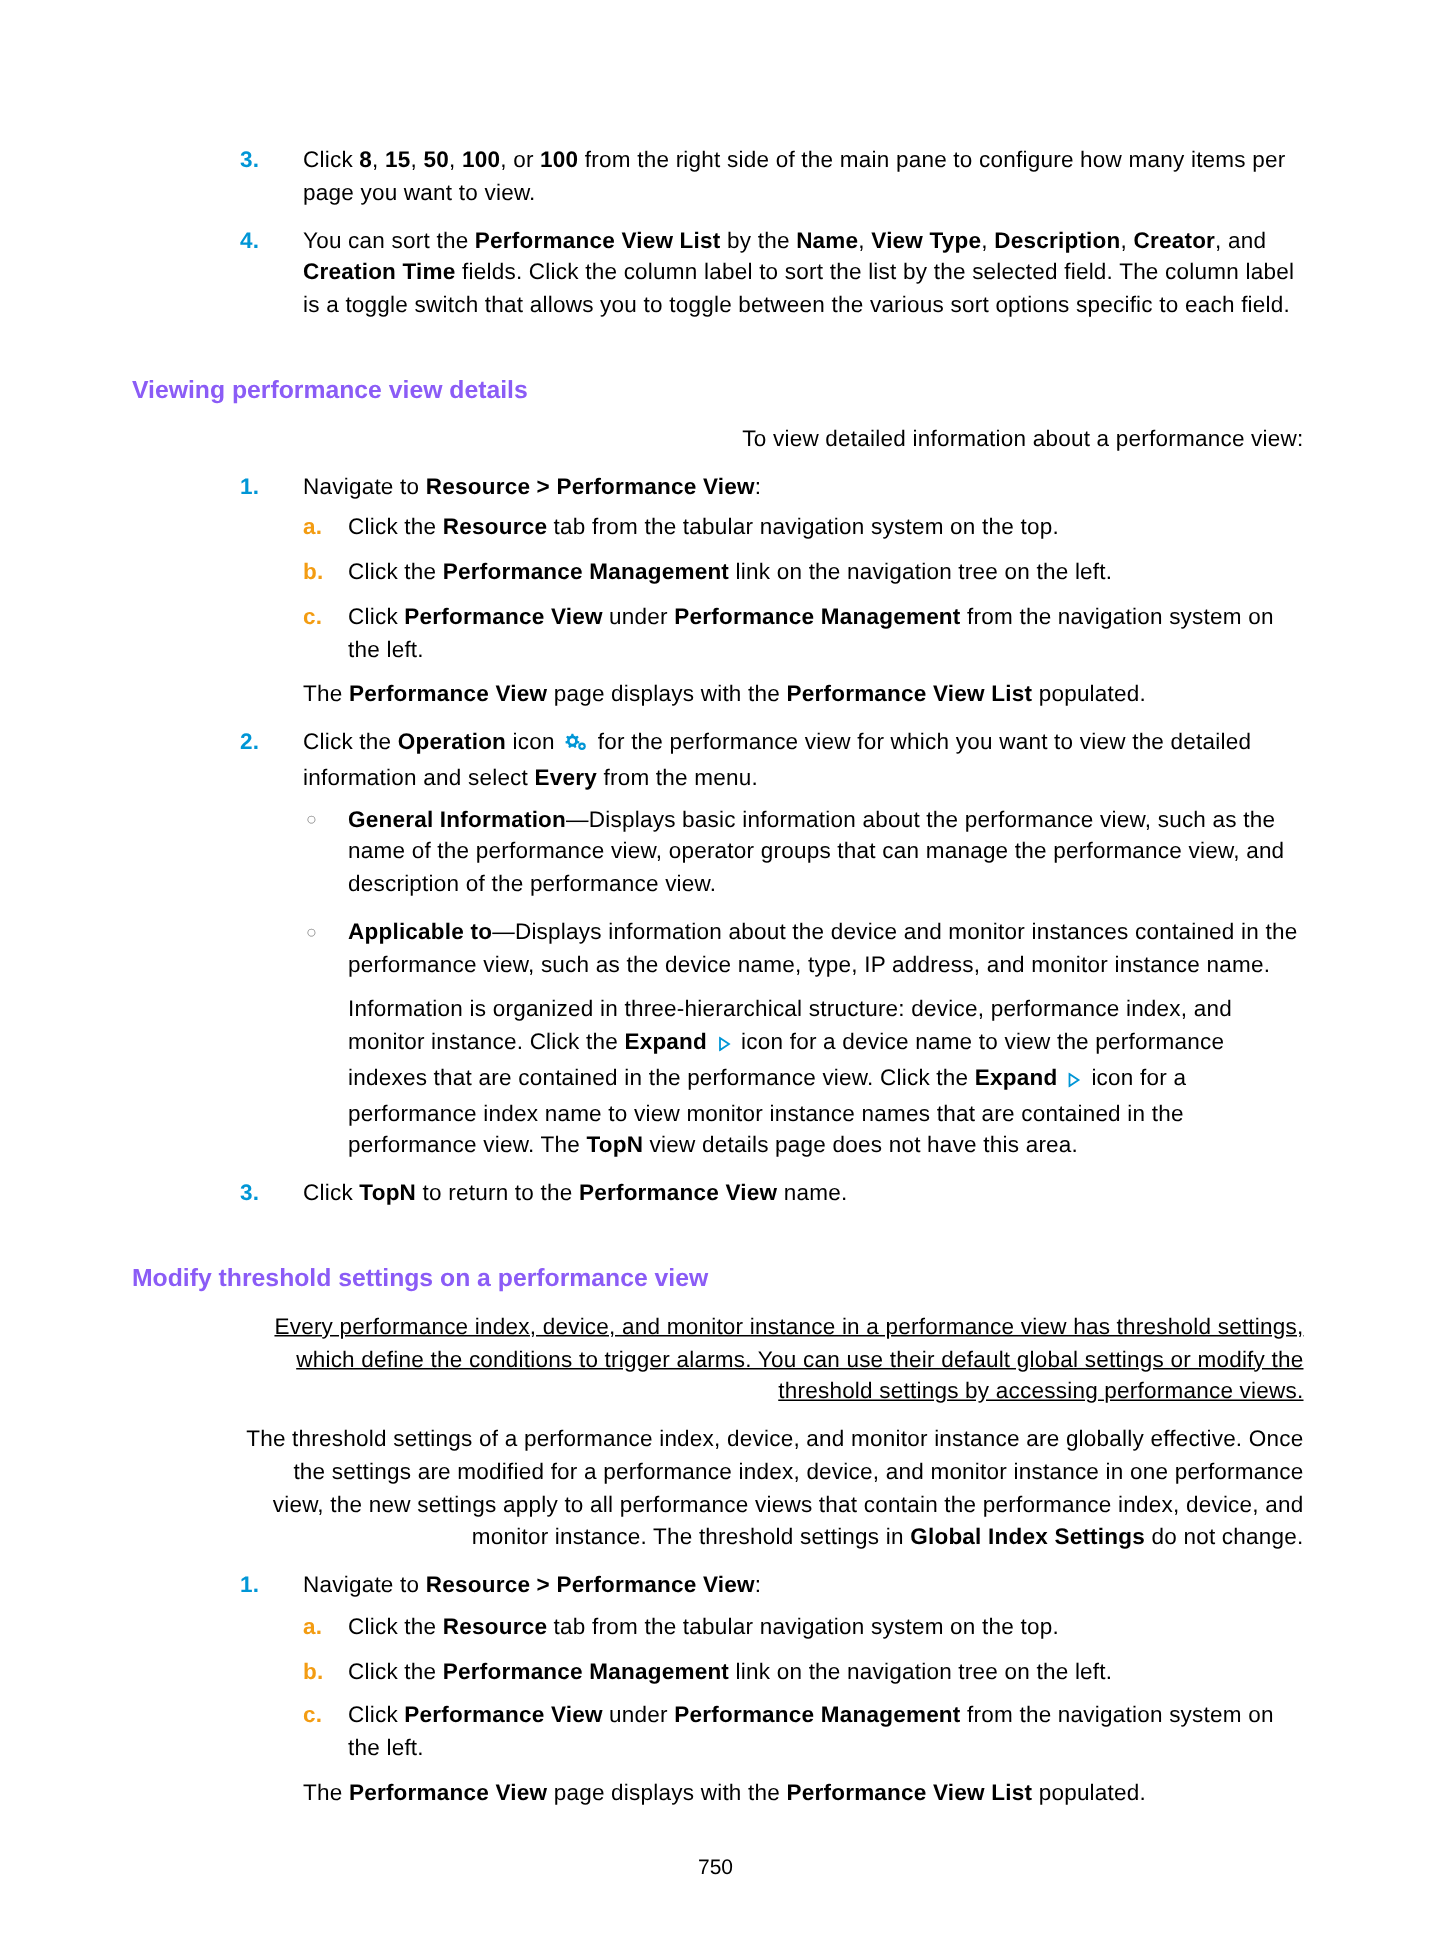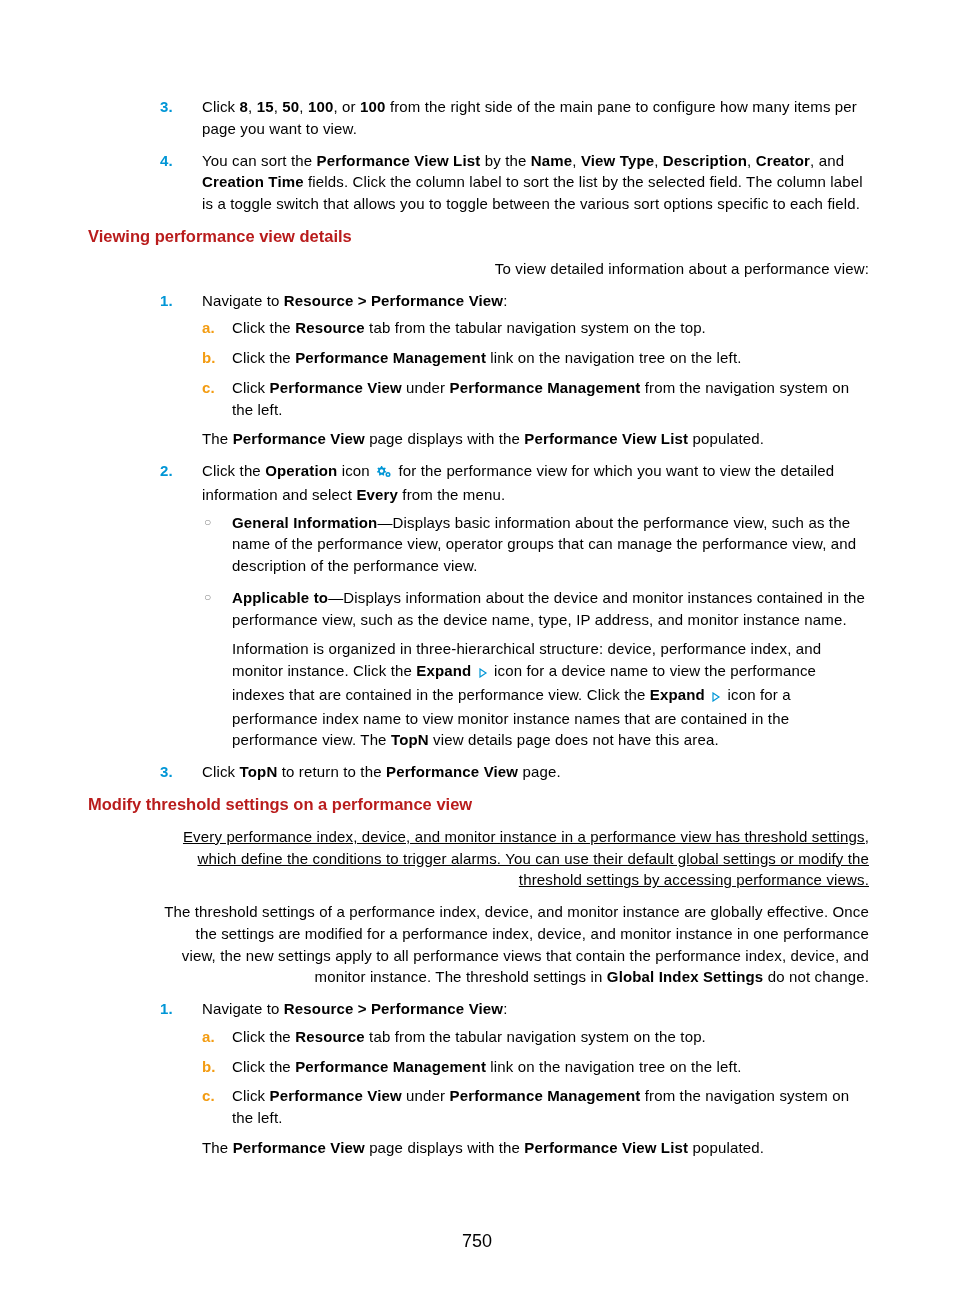--- a/index.html
+++ b/index.html
@@ -74,33 +74,33 @@
   .body, .body-li {
     font-size: 15px;
     line-height: 1.45;
     letter-spacing: 0.01em;
   }
   .para {
     margin: 10px 0 10px 0;
     text-align: right;
   }
   .h2 {
-    color: #b91c1c;
+    color: #8b5cf6;
     font-weight: bold;
     font-size: 16.5px;
-    margin: 12px 0 12px 0;
+    margin: 36px 0 12px 0;
   }
   b { font-weight: bold; }
   .pagenum {
     position: absolute;
     bottom: 44px;
     left: 0;
     width: 100%;
     text-align: center;
-    font-size: 18px;
+    font-size: 14px;
   }
   .icon-svg {
     vertical-align: -2px;
     margin: 0 2px;
   }
   .followup {
     margin: 8px 0 8px 0;
   }
 </style>
 </head>
@@ -186,21 +186,21 @@
                 </svg>
             </span>
             <span> icon for a performance index name to view monitor instance names that are contained in the performance view. The </span><b>TopN</b><span> view details page does not have this area.</span>
           </div>
         </li>
       </ol>
     </li>
 
     <li class="body-li">
       <span class="marker">3.</span>
-      <span>Click </span><b>TopN</b><span> to return to the </span><b>Performance View</b><span> page.</span>
+      <span>Click </span><b>TopN</b><span> to return to the </span><b>Performance View</b><span> name.</span>
     </li>
   </ol>
 
   <div class="h2">Modify threshold settings on a performance view</div>
 
   <div class="body para" style="margin-left:72px;text-decoration:underline;">Every performance index, device, and monitor instance in a performance view has threshold settings, which define the conditions to trigger alarms. You can use their default global settings or modify the threshold settings by accessing performance views.</div>
 
   <div class="body para" style="margin-left:72px;">
     <span>The threshold settings of a performance index, device, and monitor instance are globally effective. Once the settings are modified for a performance index, device, and monitor instance in one performance view, the new settings apply to all performance views that contain the performance index, device, and monitor instance. The threshold settings in </span><b>Global Index Settings</b><span> do not change.</span>
   </div>

